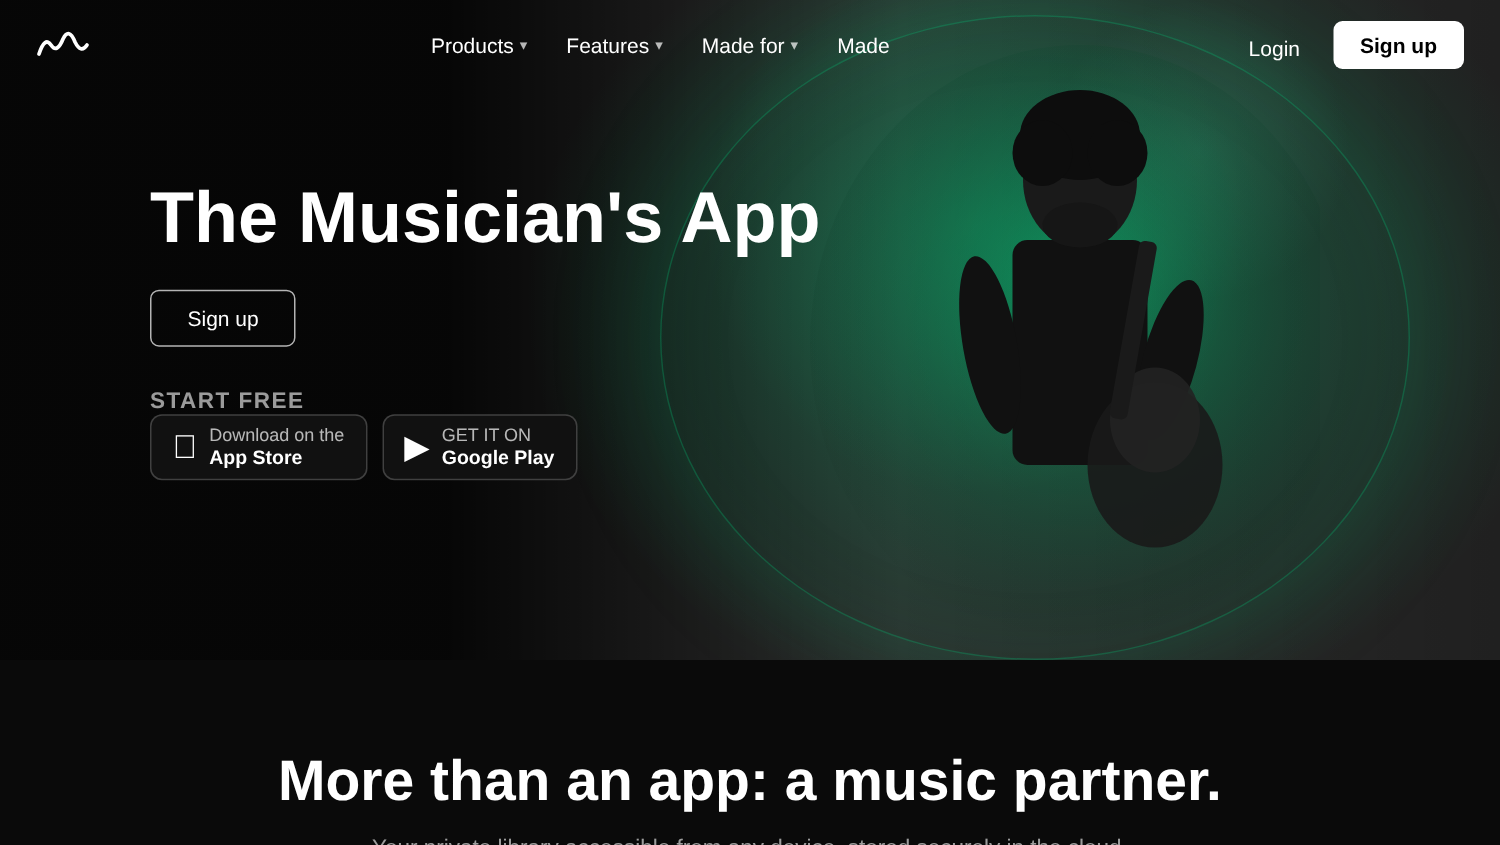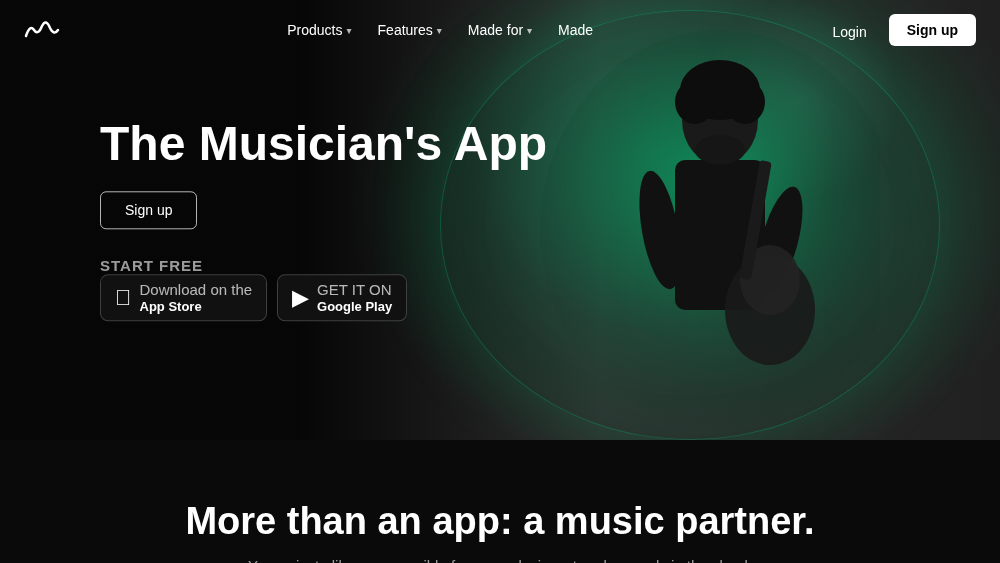--- a/index.html
+++ b/index.html
@@ -174,21 +174,21 @@
     .badge-icon {
       font-size: 22px;
       line-height: 1;
     }
 
     .badge-text {
       display: flex;
       flex-direction: column;
     }
     .badge-sub {
-      font-size: 15px;
+      font-size: 12px;
       color: rgba(255,255,255,0.7);
       line-height: 1.2;
     }
     .badge-main {
       font-size: 13px;
       font-weight: 700;
       line-height: 1.2;
     }
 
     

